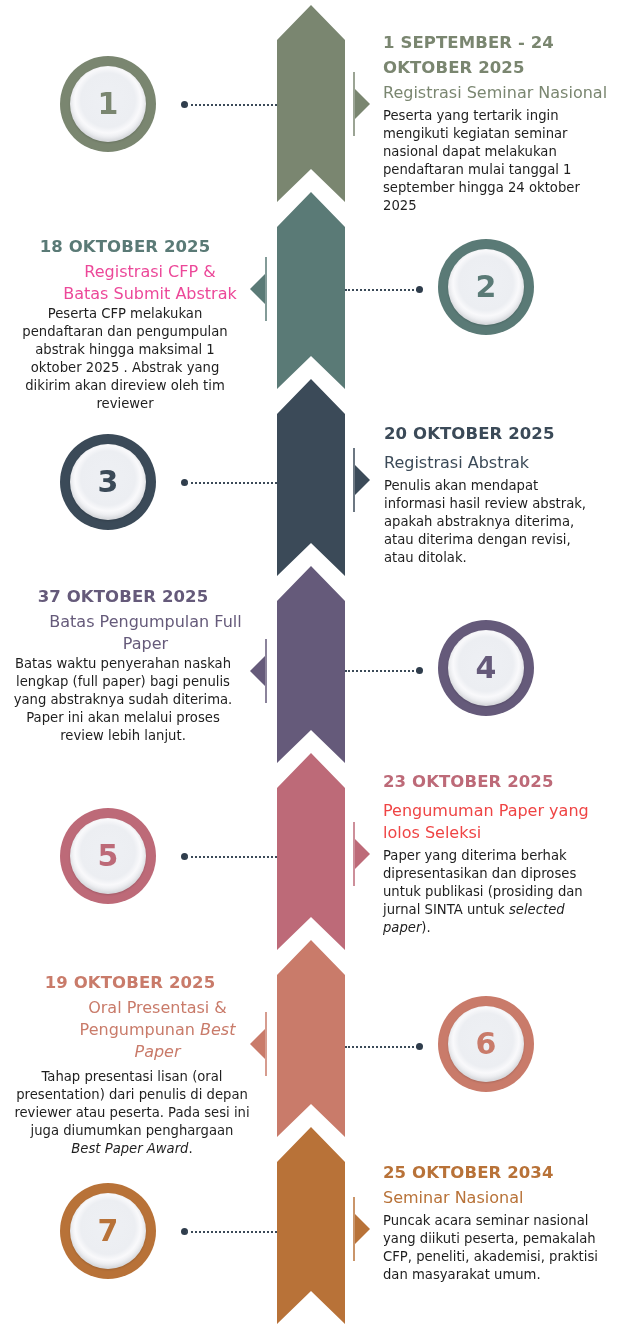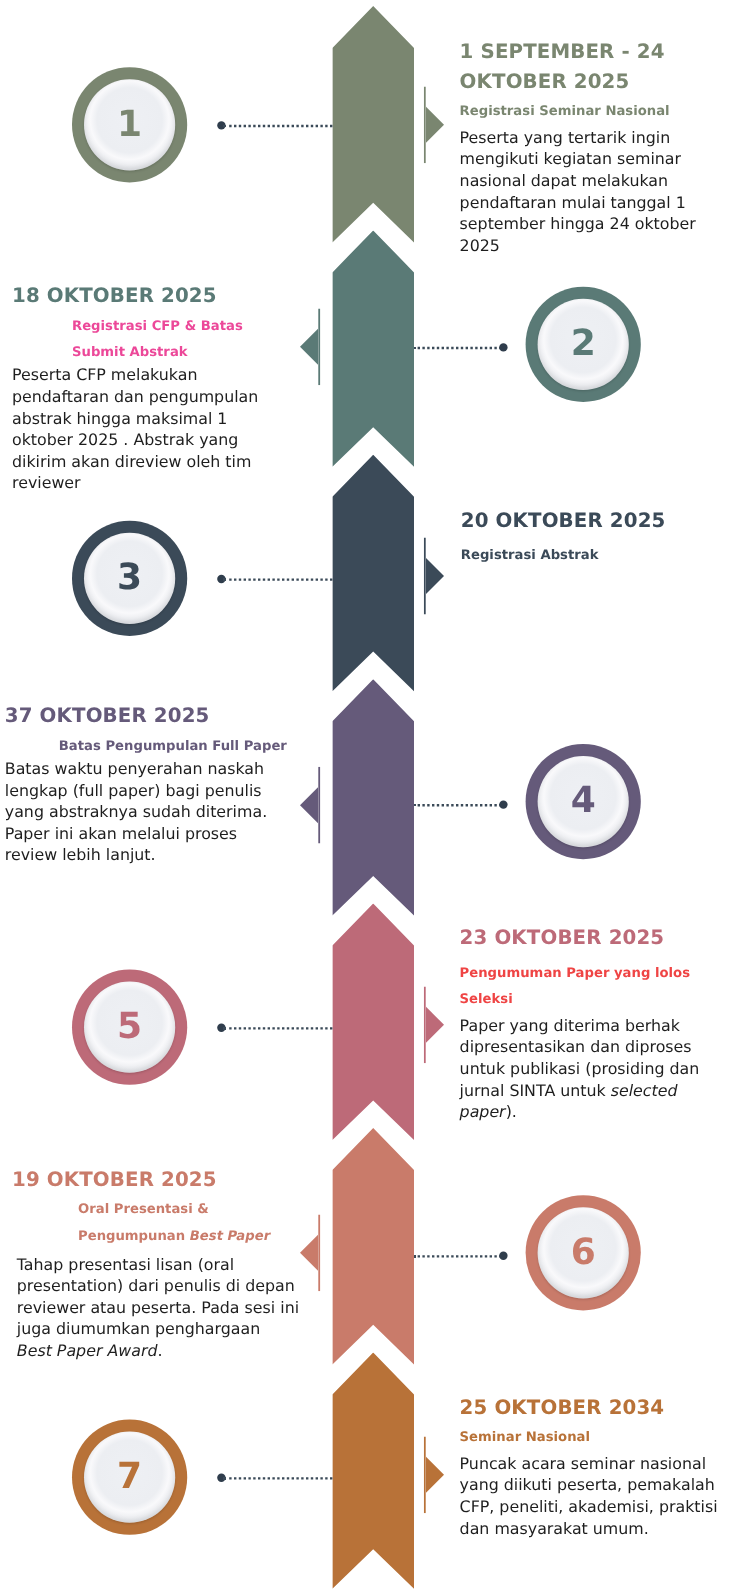--- a/index.html
+++ b/index.html
@@ -13,23 +13,23 @@
             background: radial-gradient(circle at 50% 45%, #eef0f4 0%, #eceef2 48%, #f9f9fb 58%, #e4e6ea 72%, #f4f5f7 100%);
             box-shadow: inset 0 -2px 4px rgba(0,0,0,0.08), 0 1px 2px rgba(0,0,0,0.15); }
   .circle .num { position: absolute; left: 0; right: 0; top: 50%; transform: translateY(-50%);
             text-align: center; font-weight: bold; font-size: 30px; line-height: 30px;
             font-family: "DejaVu Sans", sans-serif; }
   .conn { position: absolute; height: 0; border-top: 2px dotted #3b4a58; }
   .dot { position: absolute; width: 7px; height: 7px; border-radius: 50%; background: #2f3d4c; }
   .marker { position: absolute; width: 20px; height: 96px; }
   .text-block { position: absolute; font-size: 13.2px; line-height: 18px; color: #222; }
   .text-block.right { text-align: left; }
-  .text-block.left { text-align: left; }
+  .text-block.left { text-align: center; }
   .date { font-weight: bold; font-size: 16.5px; line-height: 25px; letter-spacing: 0.1px; }
-  .title { font-weight: bold; font-size: 11px; line-height: 22px; margin-top: 2px; }
+  .title { font-weight: normal; font-size: 16px; line-height: 22px; margin-top: 2px; }
   .desc { margin-top: 3px; color: #1e1e1e; }
   .desc i { font-style: italic; }
 </style>
 </head>
 <body>
 
 <div class="seg" style="top:5px;">
   <svg width="68" height="200" viewBox="0 0 68 200">
       <polygon points="0,35 34,0 68,35 68,197 34,164 0,197" fill="#7a8670"></polygon>
     </svg>
@@ -109,20 +109,21 @@
 <div class="conn" style="left:186px; top:482px; width:91px;"></div>
 <div class="marker" style="left:353px; top:448px;">
   <svg width="20" height="64" viewBox="0 0 20 64">
       <line x1="1" y1="0" x2="1" y2="64" stroke="#3b4a58" stroke-width="1.5"></line>
       <polygon points="2,17 17,32 2,47" fill="#3b4a58"></polygon>
     </svg>
 </div>
 <div class="text-block right" style="left:384px; top:421px; width:230px;">
   <div class="date" style="color:#3b4a58;">20 OKTOBER 2025</div>
   <div class="title" style="color:#3b4a58; margin-top:6px;">Registrasi Abstrak</div>
+  <div class="desc" style="width:210px;">Penulis akan mendapat informasi hasil review abstrak, apakah abstraknya diterima, atau diterima dengan revisi, atau ditolak.</div>
 </div>
 
 <div class="circle" style="left:438px; top:620px; background:#655a7a;">
   <div class="inner"></div>
   <div class="num" style="color:#655a7a;">4</div>
 </div>
 <div class="conn" style="left:345px; top:670px; width:73px;"></div>
 <div class="dot" style="left:416px; top:667px;"></div>
 <div class="marker" style="left:249px; top:639px;">
   <svg width="20" height="64" viewBox="0 0 20 64">

